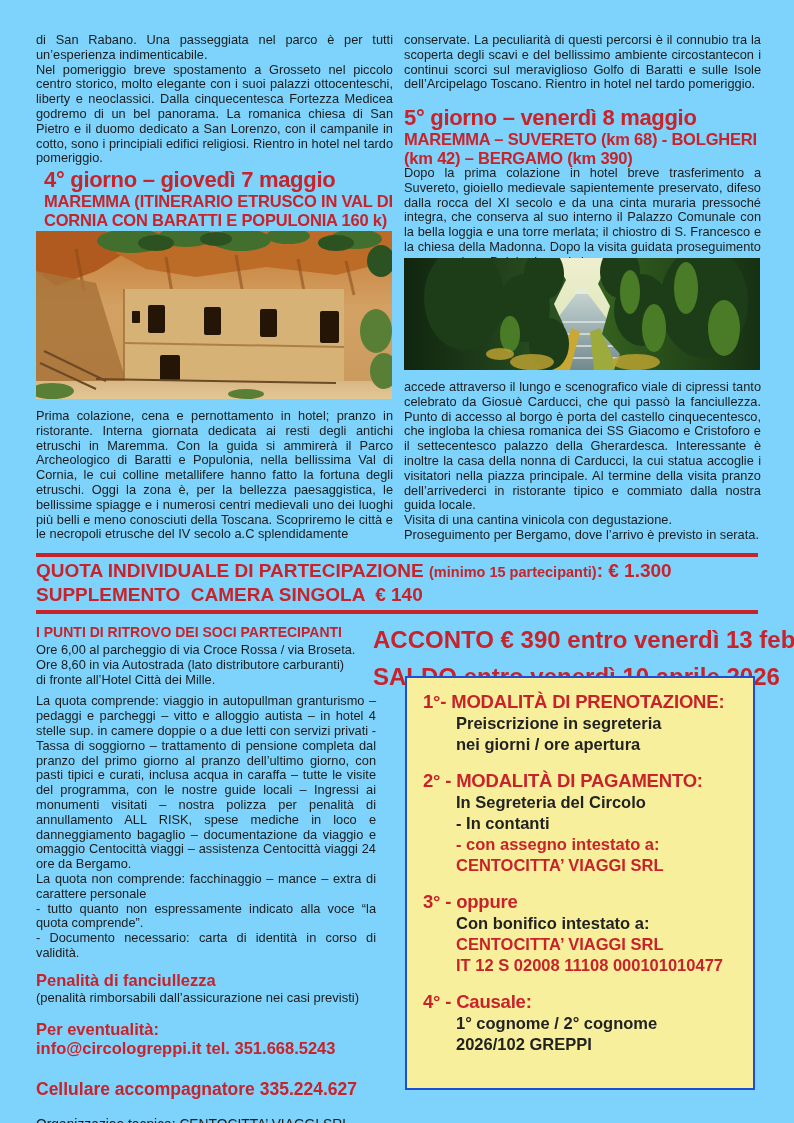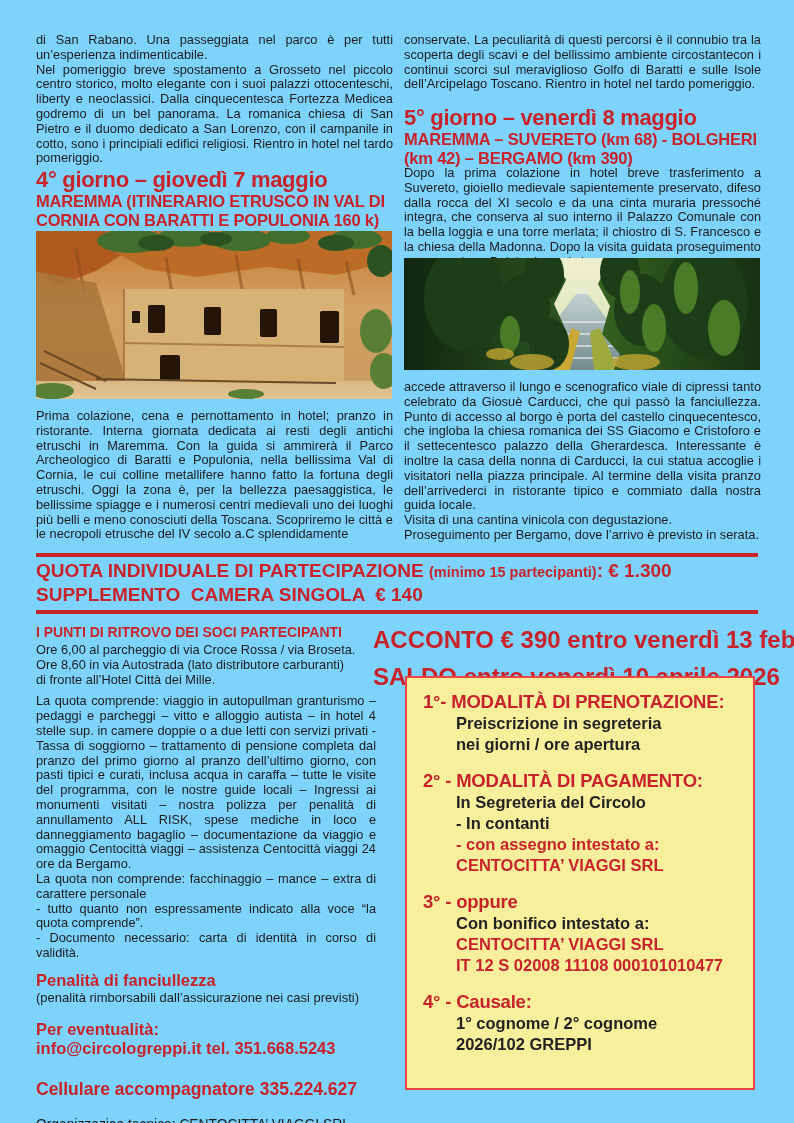--- a/index.html
+++ b/index.html
@@ -20,38 +20,38 @@
   .pay-line{font-size:24px;font-weight:700;color:#c8232b;line-height:29px;white-space:pre;margin-top:8px;}
   .meet-h{font-size:14px;font-weight:700;color:#c8232b;line-height:17px;margin:0 0 2px 0;}
   .meet-line{font-size:12.8px;line-height:14.8px;}
   .includes{margin-top:7px;}
   .pen-h{font-size:16.5px;font-weight:700;color:#c8232b;line-height:19px;margin-top:10px;}
   .pen-note{font-size:13px;line-height:15px;}
   .contact{font-size:16.5px;font-weight:700;color:#c8232b;line-height:19px;margin-top:15px;}
   .cell{font-size:17.5px;font-weight:700;color:#c8232b;margin-top:21px;}
   .org{font-size:13.8px;color:#1c1c1c;margin-top:17px;}
   .paybox{left:405px;top:676px;width:350px;height:414px;background:#f7ef9c;
-          border:2px solid #ef4444;box-sizing:border-box;padding:13px 8px 0 16px;}
+          border:2px solid #1d4ed8;box-sizing:border-box;padding:13px 8px 0 16px;}
   .pb-sec{margin-bottom:15px;}
   .pb-title{font-size:18.5px;font-weight:700;color:#c8232b;line-height:22px;letter-spacing:-0.2px;}
   .pb-ind{margin-left:33px;}
   .pb-line{font-size:16.5px;font-weight:700;line-height:21px;color:#222;}
   .pb-line.red{color:#c8232b;}
 </style>
 </head>
 <body>
 
 <div class="page">
 
   <div class="abs body-text" style="left:36px;top:33px;width:357px;">
     <p>di San Rabano. Una passeggiata nel parco è per tutti un’esperienza indimenticabile.</p>
     <p>Nel pomeriggio breve spostamento a Grosseto nel piccolo centro storico, molto elegante con i suoi palazzi ottocenteschi, liberty e neoclassici. Dalla cinquecentesca Fortezza Medicea godremo di un bel panorama. La romanica chiesa di San Pietro e il duomo dedicato a San Lorenzo, con il campanile in cotto, sono i principiali edifici religiosi. Rientro in hotel nel tardo pomeriggio.</p>
   </div>
 
-  <div class="abs" style="left:36px;top:167px;width:357px;">
+  <div class="abs" style="left:44px;top:167px;width:357px;">
     <div class="day-title">4° giorno – giovedì 7 maggio</div>
     <div class="day-sub">MAREMMA (ITINERARIO ETRUSCO IN VAL DI CORNIA CON BARATTI E POPULONIA 160 k)</div>
   </div>
 
   <svg class="abs photo" style="left:36px;top:231px;" width="356" height="168" viewBox="0 0 356 168">
     <defs>
       <linearGradient id="cliff" x1="0" y1="0" x2="0" y2="1">
         <stop offset="0" stop-color="#c57a33"></stop>
           <stop offset="0.45" stop-color="#d3a163"></stop>
         <stop offset="1" stop-color="#c99a5e"></stop>

